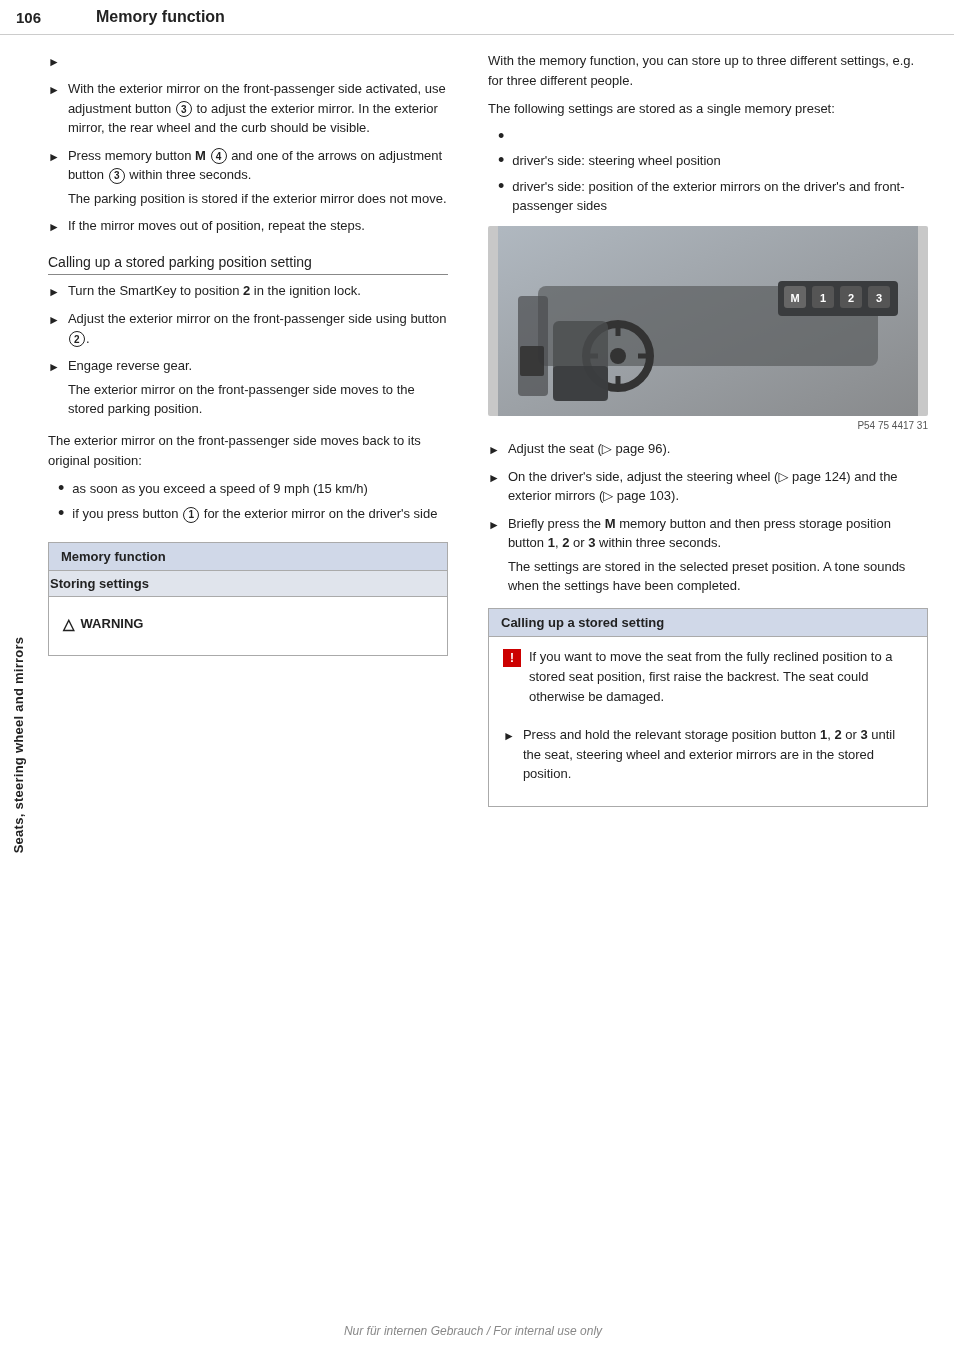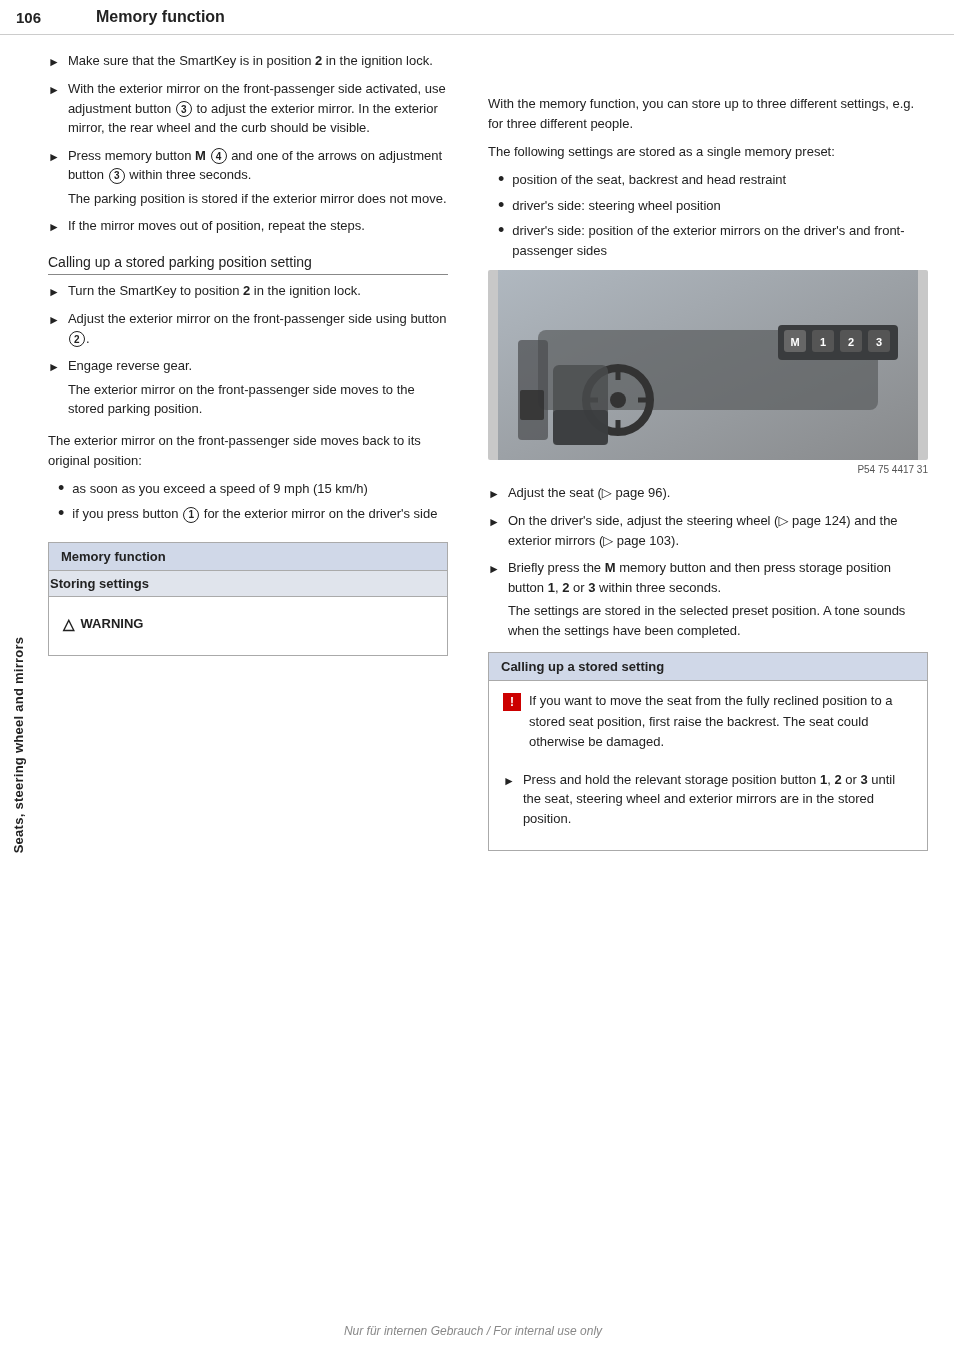--- a/index.html
+++ b/index.html
@@ -269,21 +269,20 @@
     }
 
     
     .car-svg {
       width: 100%;
       height: 100%;
     }
 
     .right-col-inner {
       position: relative;
-      margin-top: 43px;
     }
   </style>
 </head>
 <body>
 
 <div class="page-wrapper">
 
   <div class="page-header">
     <span class="page-number">106</span>
     <span class="page-title">Memory function</span>
@@ -291,21 +290,20 @@
 
   <div class="sidebar-label">Seats, steering wheel and mirrors</div>
 
   <div class="content-area">
 
     <div class="left-col">
 
       <ul class="bullet-list">
         <li>
           <span class="bullet-arrow">►</span>
-          <span>Make sure that the SmartKey is in position <span class="bold">2</span> in the ignition lock.</span>
         </li>
         <li>
           <span class="bullet-arrow">►</span>
           <span>With the exterior mirror on the front-passenger side activated, use adjustment button <span class="circle-num">3</span> to adjust the exterior mirror. In the exterior mirror, the rear wheel and the curb should be visible.</span>
         </li>
         <li>
           <span class="bullet-arrow">►</span>
           <span>Press memory button <span class="bold">M</span> <span class="circle-num">4</span> and one of the arrows on adjustment button <span class="circle-num">3</span> within three seconds.<br>
           <span style="display:block; margin-top:4px;">The parking position is stored if the exterior mirror does not move.</span></span>
         </li>
@@ -367,21 +365,20 @@
 
     <div class="right-col">
       <div class="right-col-inner">
 
         <p class="body-text">With the memory function, you can store up to three different settings, e.g. for three different people.</p>
         <p class="body-text">The following settings are stored as a single memory preset:</p>
 
         <ul class="sub-bullet-list">
           <li>
             <span class="bullet-dot">•</span>
-            <span>position of the seat, backrest and head restraint</span>
           </li>
           <li>
             <span class="bullet-dot">•</span>
             <span>driver's side: steering wheel position</span>
           </li>
           <li>
             <span class="bullet-dot">•</span>
             <span>driver's side: position of the exterior mirrors on the driver's and front-passenger sides</span>
           </li>
         </ul>

